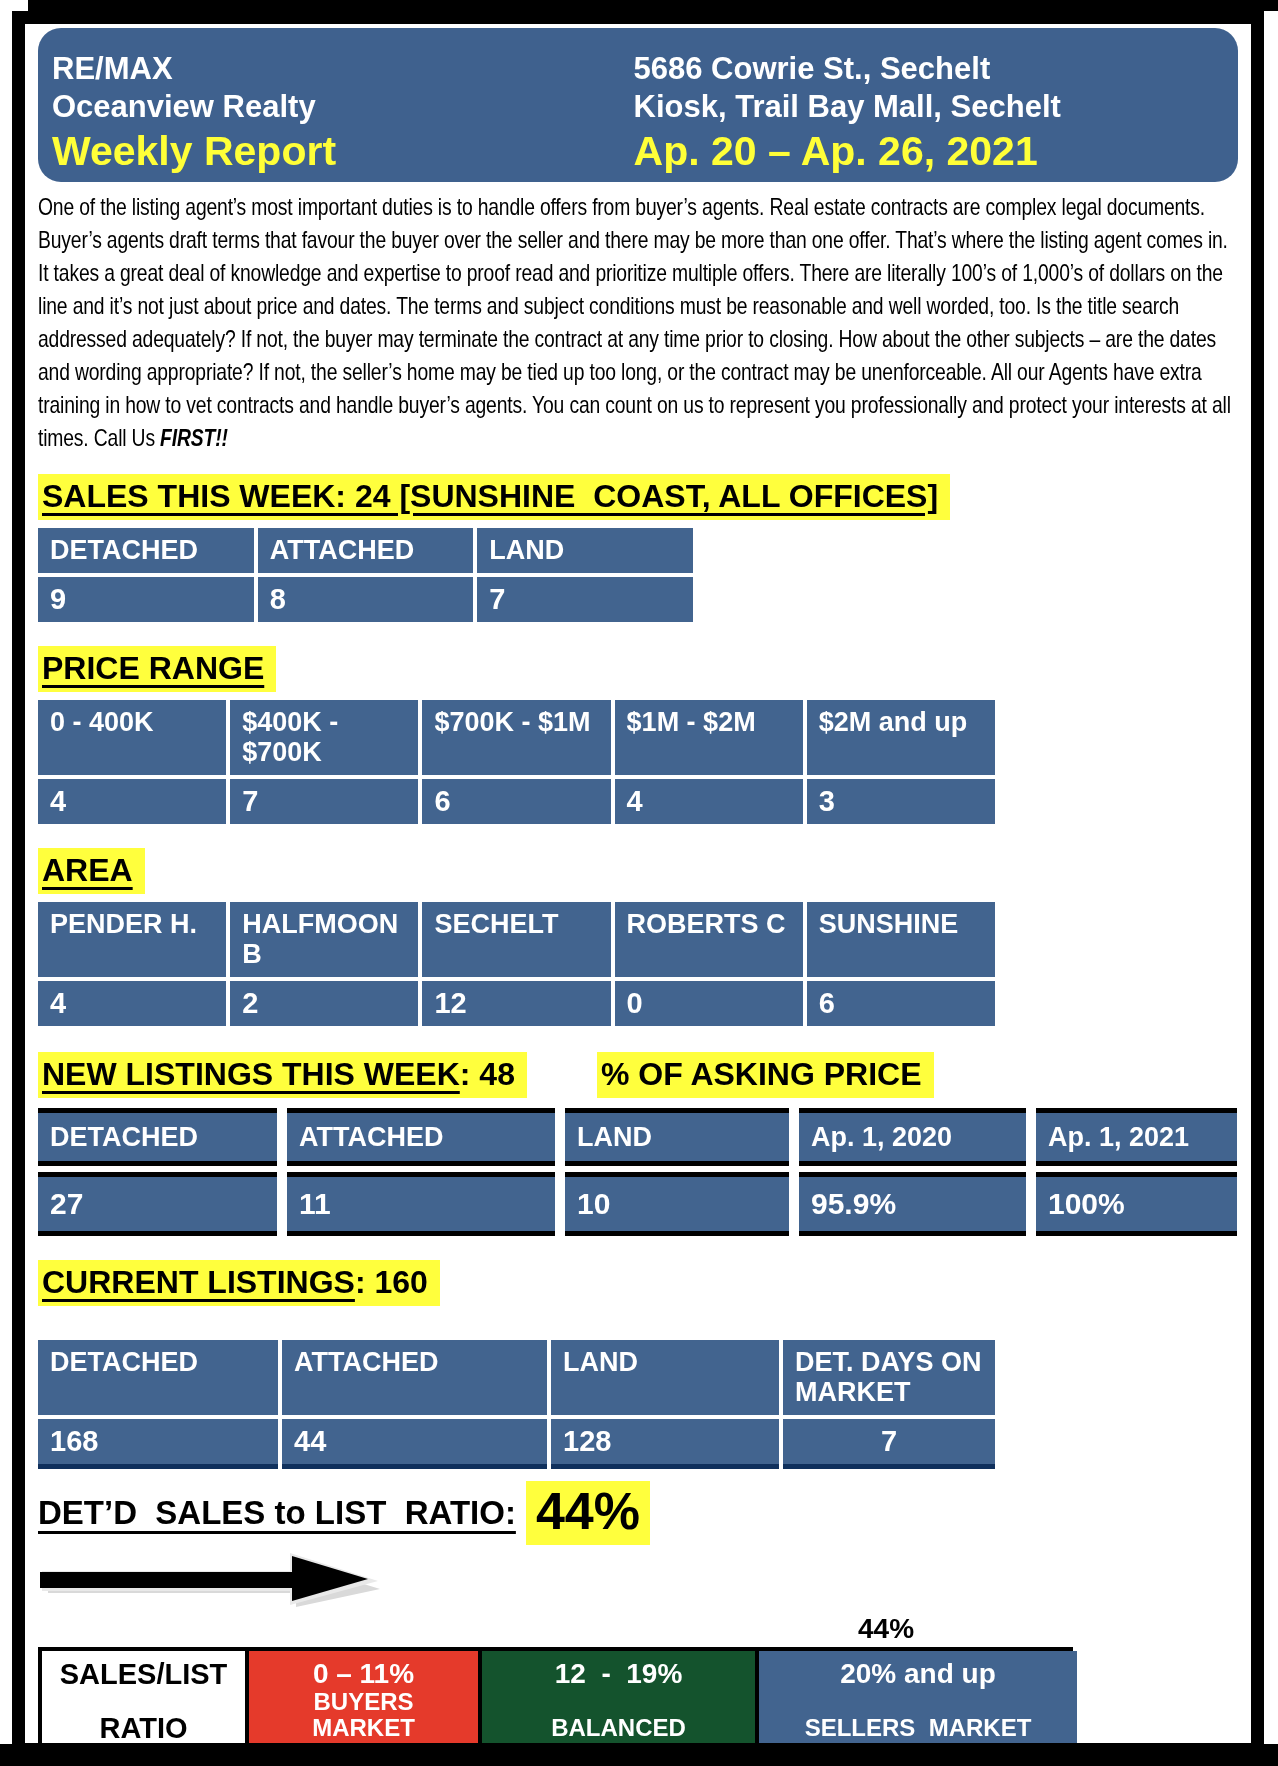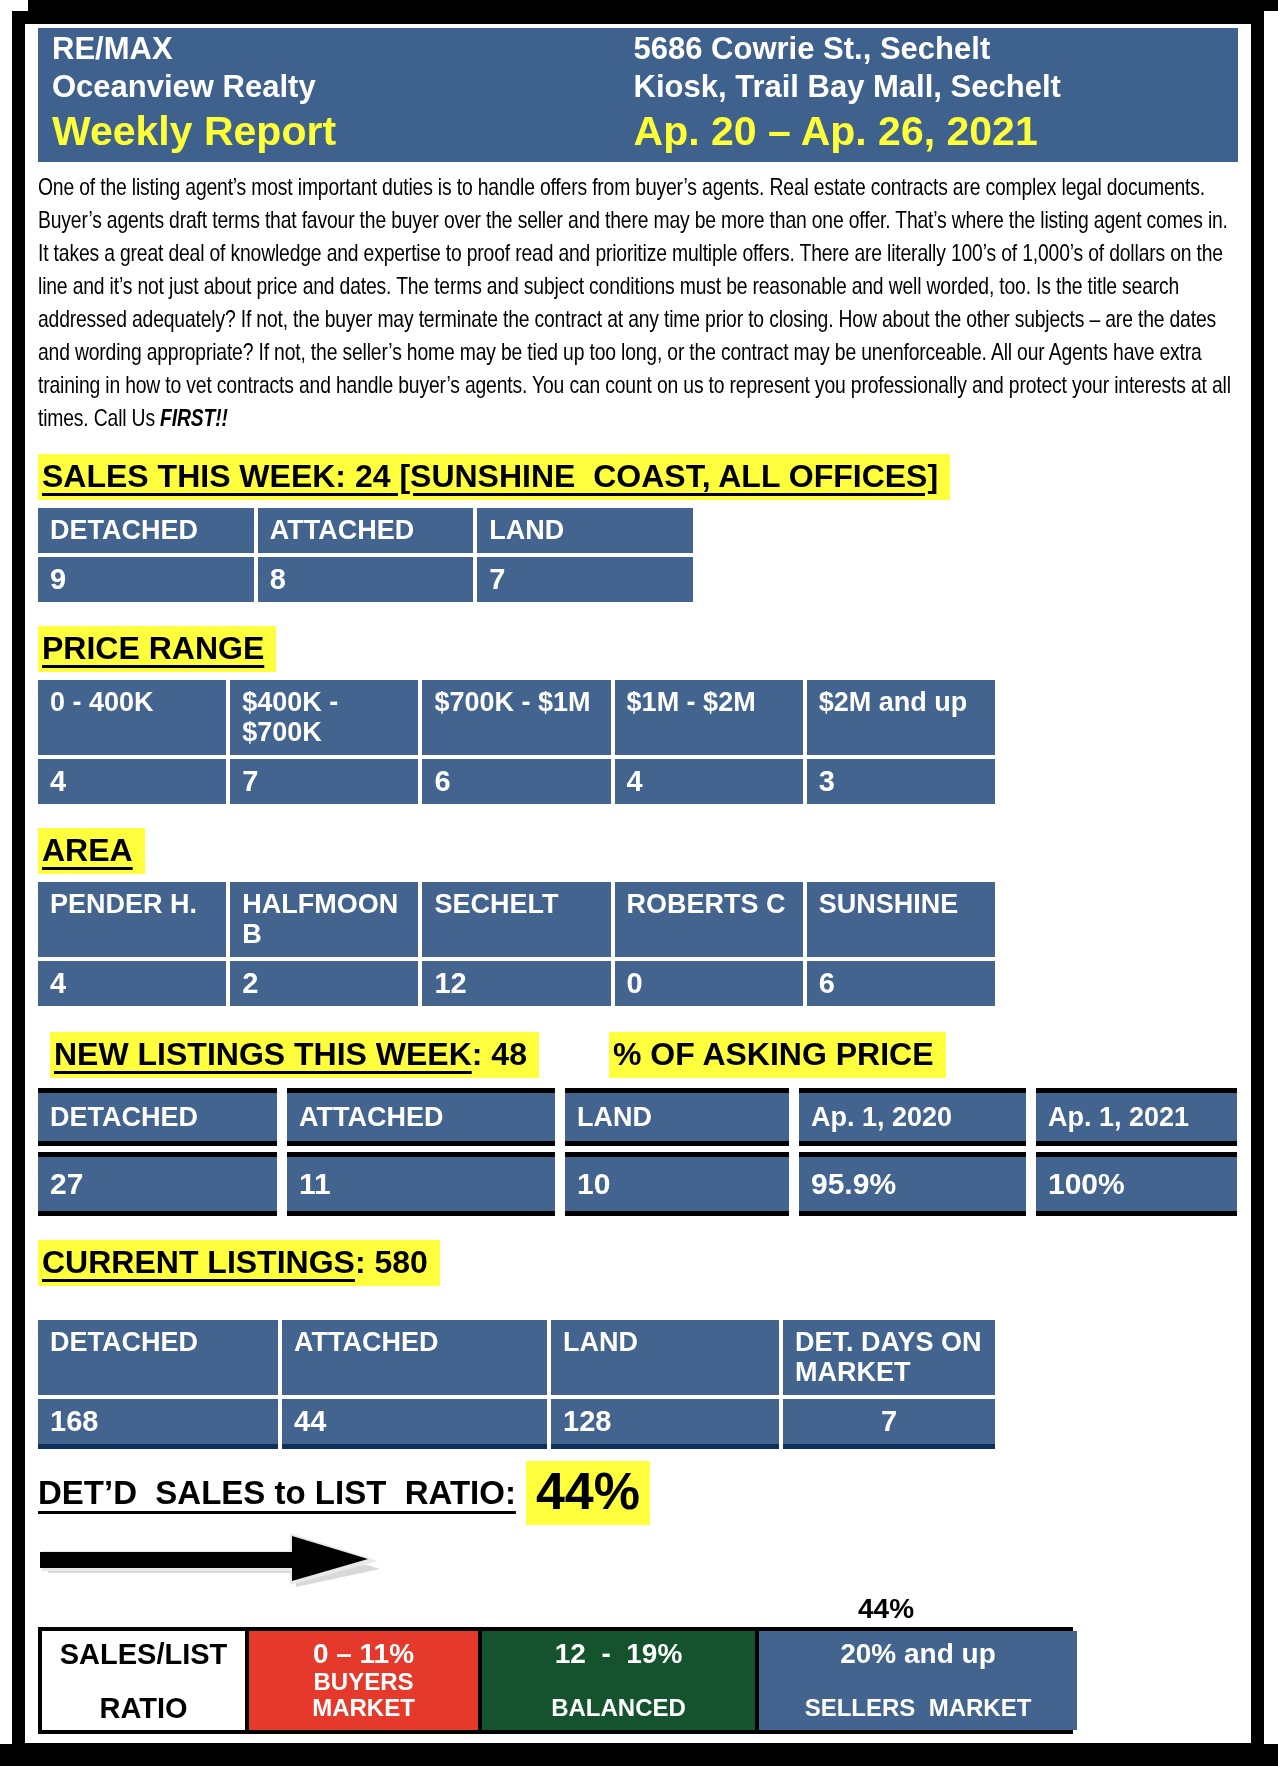--- a/index.html
+++ b/index.html
@@ -5,21 +5,21 @@
   html,body{margin:0;padding:0;}
   body{width:1278px;height:1766px;background:#ffffff;font-family:"Liberation Sans",sans-serif;position:relative;overflow:hidden;}
   [data-bind]{white-space:pre-wrap;}
 
   .top-strip{position:absolute;left:28px;right:0;top:0;height:11px;background:#000;}
   .bottom-strip{position:absolute;left:0;right:0;bottom:0;height:22px;background:#000;}
   .frame{position:absolute;left:12px;right:14px;top:11px;bottom:10px;border:13px solid #000;background:#fff;box-sizing:border-box;overflow:hidden;}
   .content{padding:2px 13px 0 13px;}
 
   
-  .report-header{background:#3f618e;color:#fff;display:grid;grid-template-columns:46% 54%;padding:2px 0 8px 14px;margin-top:2px;}
+  .report-header{background:#3f618e;color:#fff;display:grid;grid-template-columns:46% 54%;padding:22px 0 8px 14px;margin-top:2px;border-radius:23px;}
   .report-header .cell{display:flex;flex-direction:column;}
   .hdr-line{font-weight:bold;font-size:31px;line-height:38px;}
   .hdr-yellow{color:#ffff38;font-weight:bold;font-size:41px;line-height:46px;margin-top:2px;}
   .hdr-right{padding-left:36px;}
 
   
   .intro{font-size:24px;line-height:33px;color:#000;width:1488px;transform:scaleX(0.805);transform-origin:0 0;margin-top:8px;font-weight:500;letter-spacing:-0.2px;}
   .intro .first{font-style:italic;font-weight:bold;}
 
   
@@ -37,21 +37,21 @@
   
   .t-newlist{display:grid;grid-template-columns:239px 268px 224px 227px 1fr;gap:6px 10px;width:1199px;margin-top:10px;}
   .t-newlist .th,.t-newlist .td{background:#42648f;color:#fff;font-weight:bold;border-top:5px solid #000;border-bottom:5px solid #000;padding:9px 12px;font-size:27px;line-height:30px;}
   .t-newlist .td{font-size:30px;padding:12px;}
 
   
   .t-current{grid-template-columns:240px 265px 228px 1fr;margin-top:34px;}
   .t-current .td{border-bottom:5px solid #10305c;}
   .td.center{text-align:center;}
 
-  .heads-row{display:flex;gap:70px;align-items:center;margin-top:26px;margin-left:12px;}
+  .heads-row{display:flex;gap:70px;align-items:center;margin-top:26px;}
   .mt-sales{margin-top:20px;}
   .mt-price{margin-top:24px;}
   .mt-area{margin-top:24px;}
   .mt-current{margin-top:24px;}
 
   
   .ratio-line{margin-top:12px;display:flex;align-items:center;}
   .ratio-label{font-weight:800;font-size:33px;color:#000;text-decoration:underline;text-decoration-thickness:3px;text-underline-offset:7px;}
   .ratio-value{background:#ffff3d;font-weight:800;font-size:52px;line-height:56px;padding:2px 10px 6px 10px;margin-left:10px;}
 
@@ -150,21 +150,21 @@
         <div class="th" data-bind="new_listings.table.headers.3">Ap. 1, 2020</div>
         <div class="th" data-bind="new_listings.table.headers.4">Ap. 1, 2021</div>
         <div class="td" data-bind="new_listings.table.values.0">27</div>
         <div class="td" data-bind="new_listings.table.values.1">11</div>
         <div class="td" data-bind="new_listings.table.values.2">10</div>
         <div class="td" data-bind="new_listings.table.values.3">95.9%</div>
         <div class="td" data-bind="new_listings.table.values.4">100%</div>
       </div>
 
       <div class="mt-current">
-        <span class="hl"><span class="u" data-bind="current_listings.heading_underlined">CURRENT LISTINGS</span><span data-bind="current_listings.heading_rest">: 580</span></span>
+        <span class="hl"><span class="u" data-bind="current_listings.heading_underlined">CURRENT LISTINGS</span><span data-bind="current_listings.heading_rest">: 160</span></span>
       </div>
       <div class="gtable t-current">
         <div class="th" data-bind="current_listings.table.headers.0">DETACHED</div>
         <div class="th" data-bind="current_listings.table.headers.1">ATTACHED</div>
         <div class="th" data-bind="current_listings.table.headers.2">LAND</div>
         <div class="th" data-bind="current_listings.table.headers.3">DET. DAYS ON MARKET</div>
         <div class="td" data-bind="current_listings.table.values.0">168</div>
         <div class="td" data-bind="current_listings.table.values.1">44</div>
         <div class="td" data-bind="current_listings.table.values.2">128</div>
         <div class="td center" data-bind="current_listings.table.values.3">7</div>

